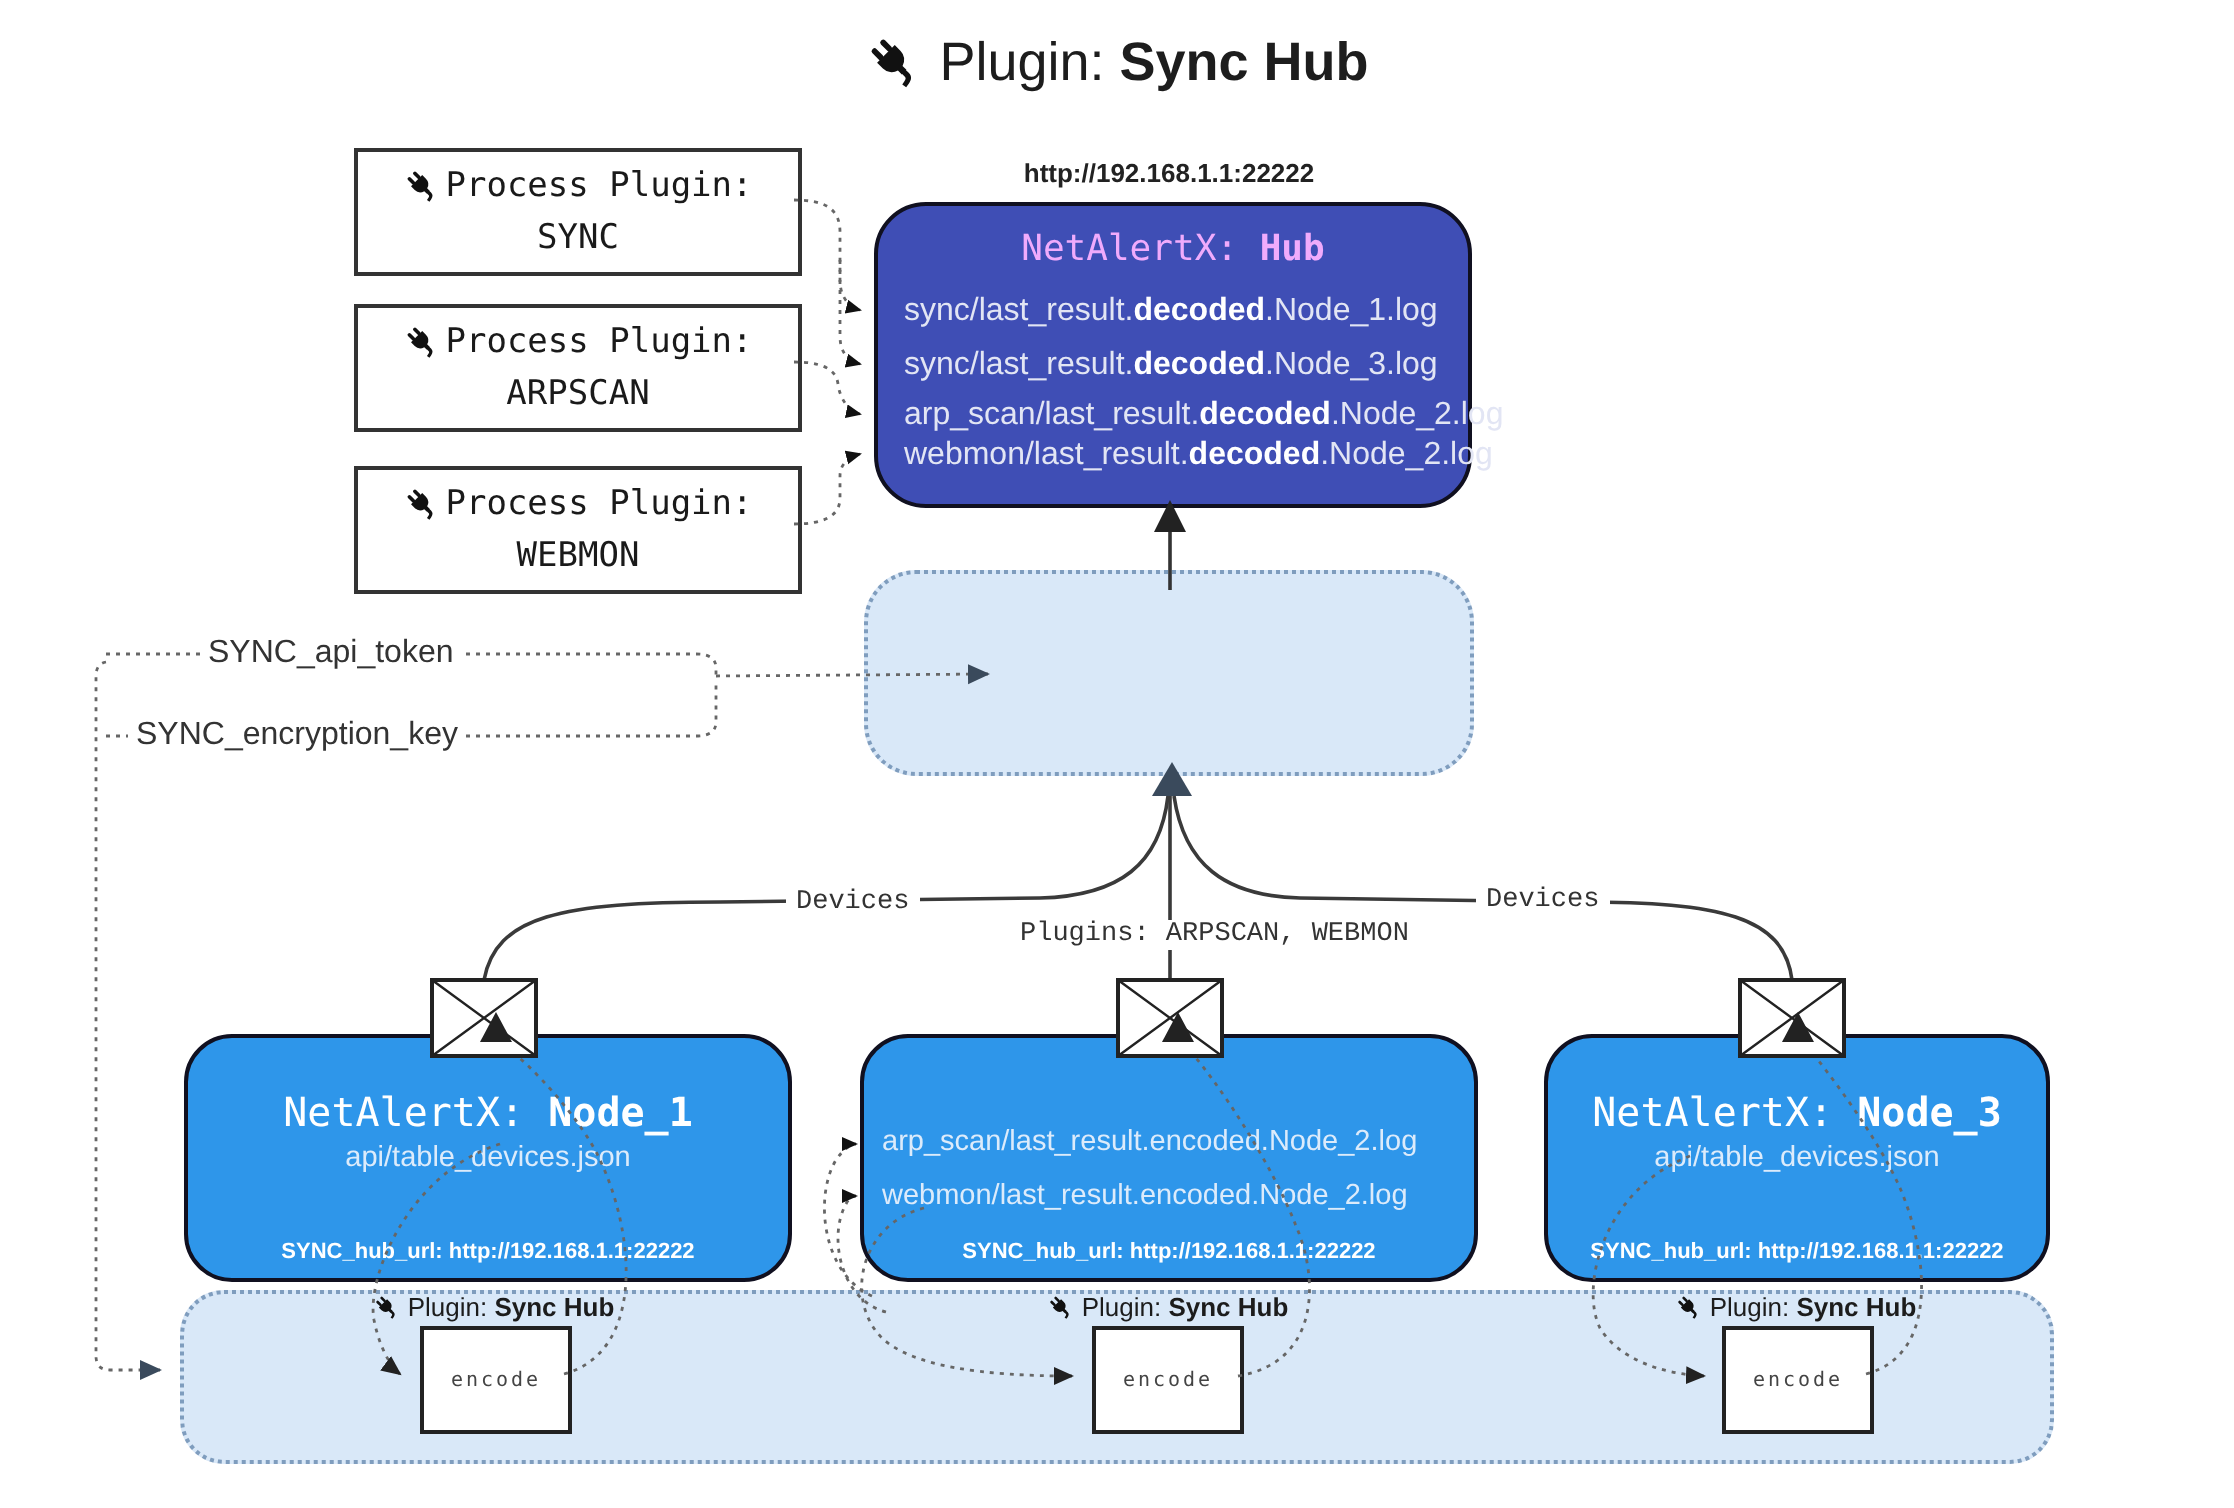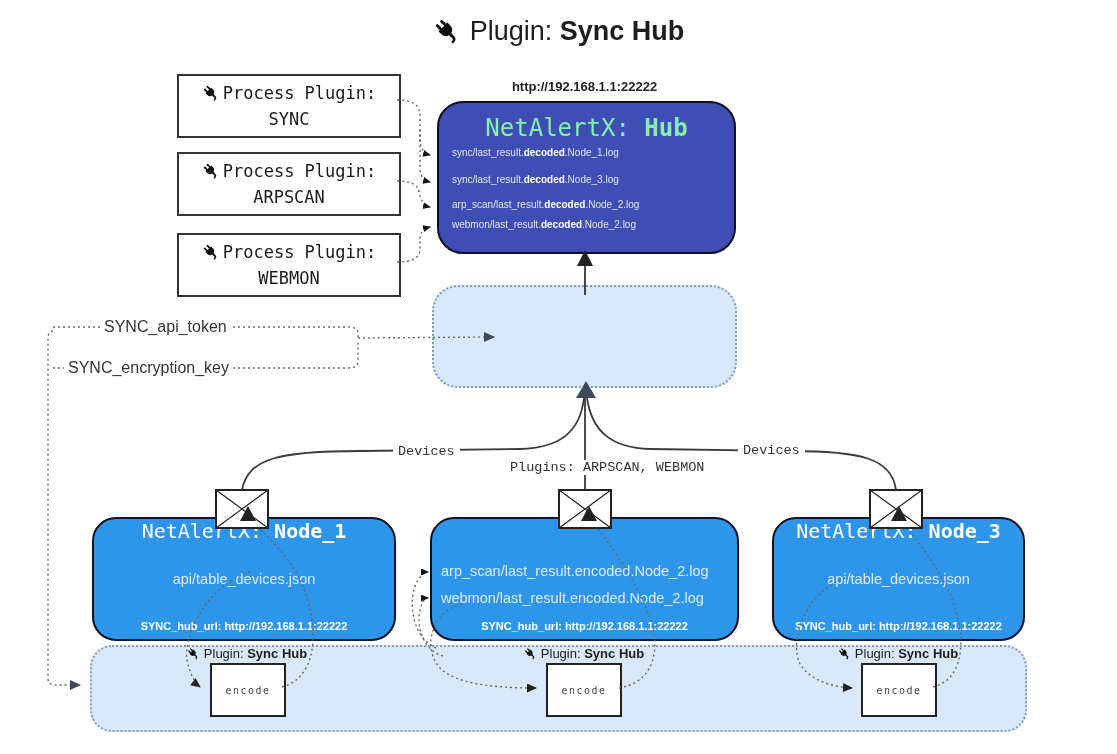--- a/index.html
+++ b/index.html
@@ -22,37 +22,37 @@
   .pbox{width:220px;height:60px;border:2px solid #333;background:#fff;z-index:2;
         display:flex;flex-direction:column;align-items:center;justify-content:center;}
   .pbox .l1{font-size:17px;color:#1a1a1a;display:flex;align-items:flex-end;gap:2px;}
   .pbox .l2{font-size:17px;color:#1a1a1a;margin-top:6px;}
 
   
   .hub-url{left:437px;top:79px;width:295px;text-align:center;font-size:13px;font-weight:600;color:#222;z-index:2;}
   .hub{left:437px;top:101px;width:295px;height:149px;background:var(--hub-fill);
        border:2px solid #101020;border-radius:26px;z-index:2;}
   .hub-title{position:absolute;left:0;top:11px;width:100%;text-align:center;
-             font-size:24px;color:#86efac;}
-  .hub-line{position:absolute;left:13px;height:20px;font-size:10px;color:#E2E5F4;white-space:nowrap;}
+             font-size:18px;color:#f0abfc;}
+  .hub-line{position:absolute;left:13px;height:20px;font-size:16px;color:#E2E5F4;white-space:nowrap;}
   .hub-line b{color:#fff;}
 
   
   .panel{background:var(--panel-fill);border:2px dotted var(--panel-border);z-index:1;}
   .decode-panel{left:432px;top:285px;width:301px;height:99px;border-radius:26px;}
   .iobox{background:#fff;border:2px solid #222;z-index:2;display:flex;align-items:center;justify-content:center;color:#333;}
   .decode-box{left:506px;top:295px;width:158px;height:82px;font-size:16px;letter-spacing:2px;}
 
   
   .flabel{background:#fff;padding:0 5px;font-size:13.5px;color:#333;z-index:6;white-space:nowrap;font-family:Liberation Mono, monospace;}
   .tok{background:#fff;padding:0 4px;font-size:16px;color:#333;z-index:6;white-space:nowrap;}
 
   
   .node{height:120px;background:var(--node-fill);border:2px solid #101020;border-radius:24px;z-index:2;}
-  .node-title{position:absolute;left:0;top:0;width:100%;text-align:center;font-size:20px;color:#fff;white-space:nowrap;}
+  .node-title{position:absolute;left:0;top:25px;width:100%;text-align:center;font-size:20px;color:#fff;white-space:nowrap;}
   .node-line{position:absolute;font-size:14.5px;color:#DCEBFB;white-space:nowrap;}
   .node-url{position:absolute;left:0;bottom:7px;width:100%;text-align:center;font-size:11px;font-weight:600;color:#fff;white-space:nowrap;}
 
   
   .encode-band{left:90px;top:645px;width:933px;height:83px;border-radius:22px;}
   .enc-label{z-index:3;display:flex;align-items:center;gap:3px;font-size:13px;color:#1c1c1c;white-space:nowrap;transform:translateX(-50%);}
   .encode-box{width:72px;height:50px;font-size:10px;letter-spacing:1.5px;color:#444;}
 
   .overlay{position:absolute;left:0;top:0;width:1117px;height:754px;z-index:5;pointer-events:none;}
   .hidden-defs{position:absolute;width:0;height:0;overflow:hidden;}

